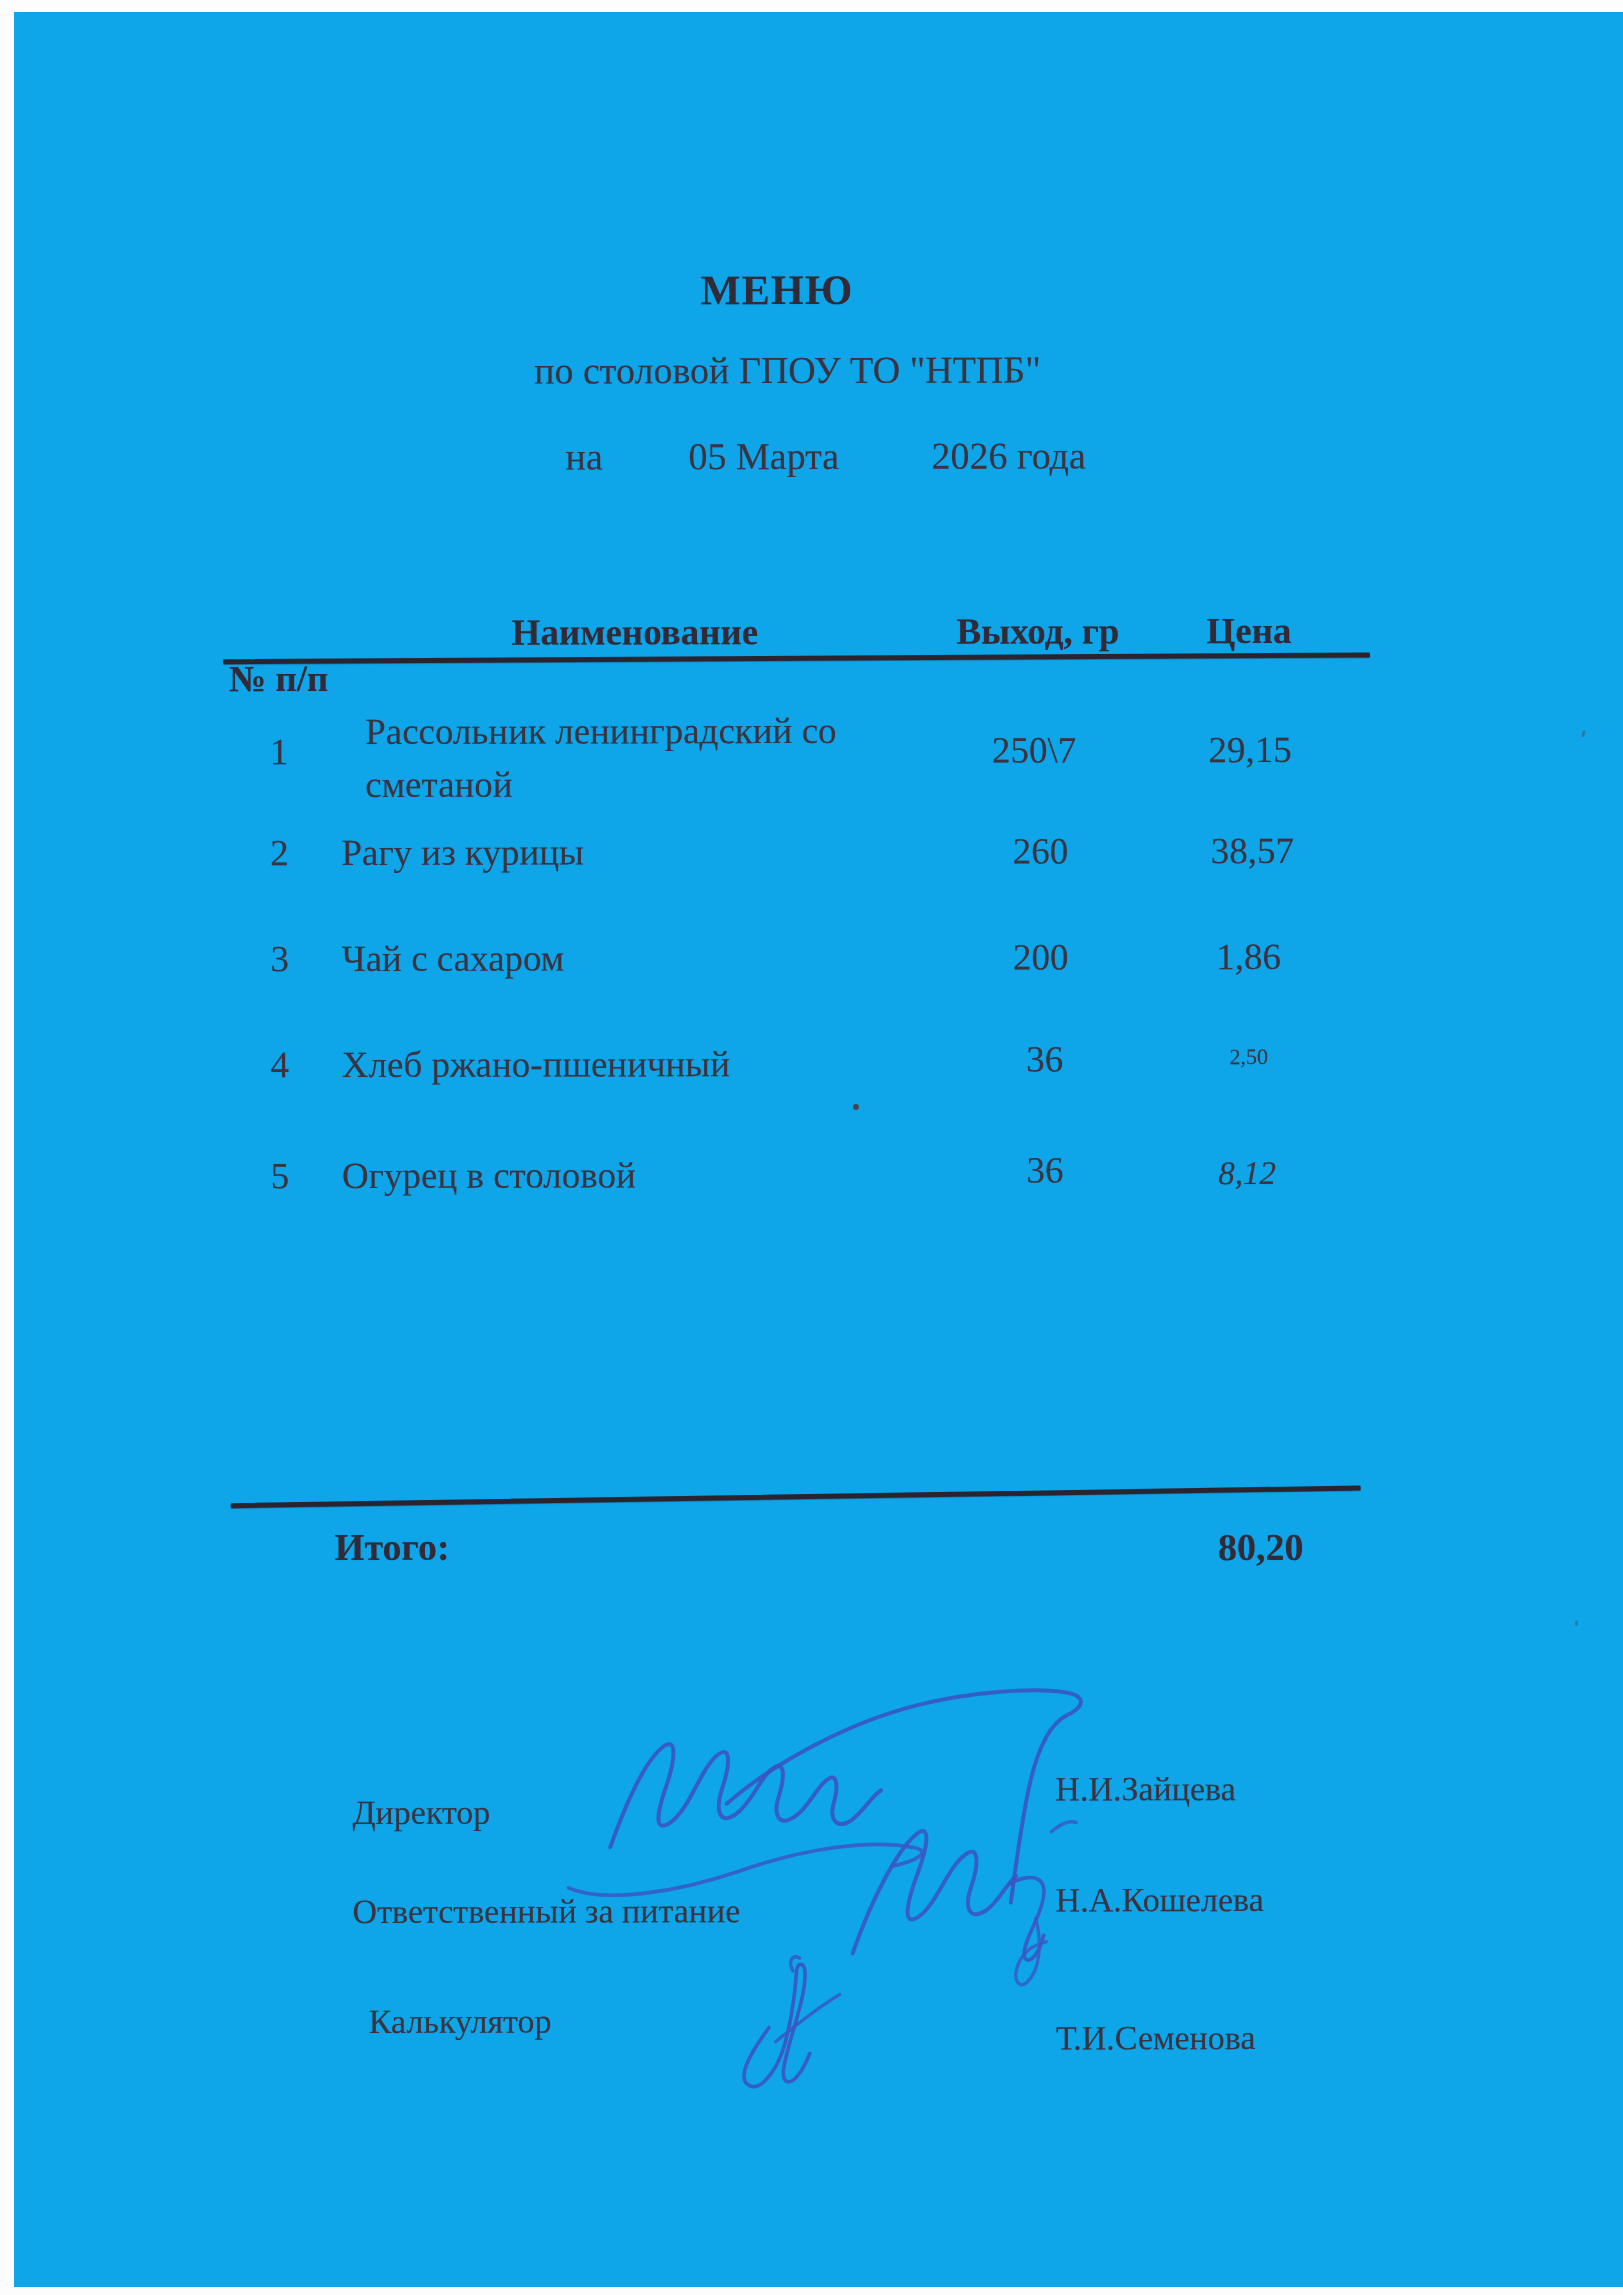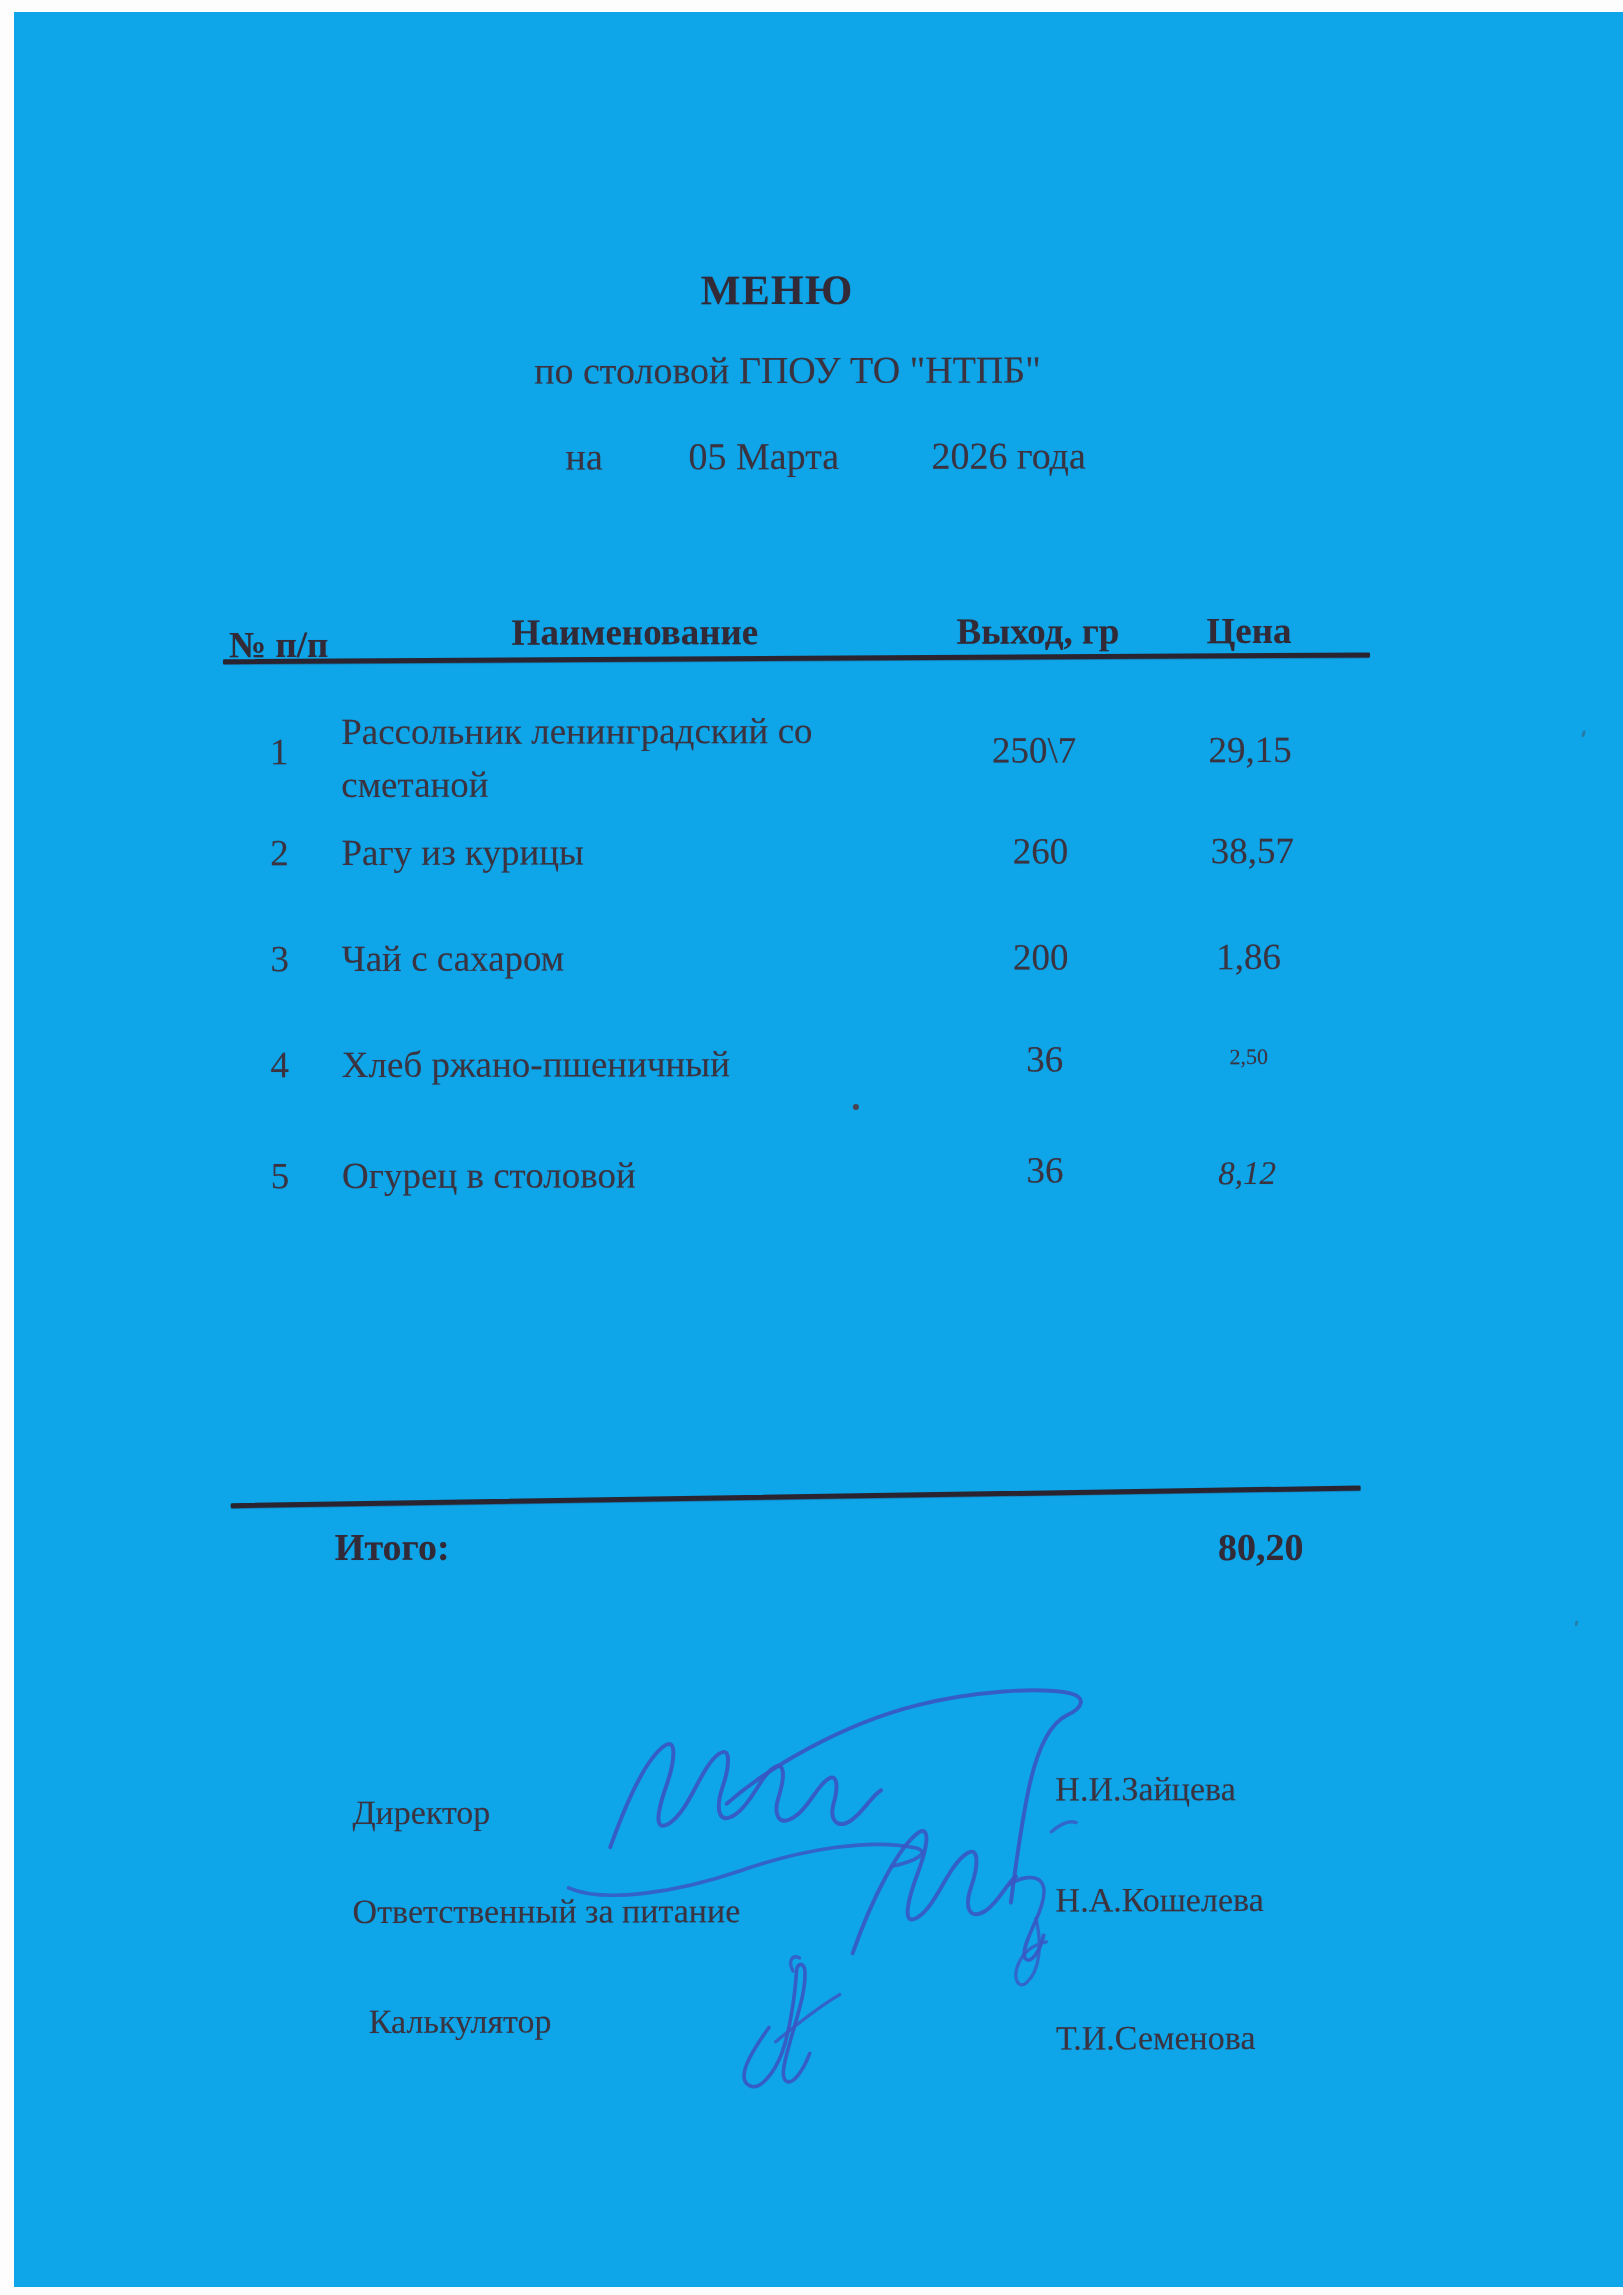--- a/index.html
+++ b/index.html
@@ -11,21 +11,21 @@
   }
   .scan-margin-left{position:absolute;left:0;top:0;bottom:0;width:14.4px;background:#fdfdfd;}
   .scan-margin-top{position:absolute;left:0;top:0;right:0;height:11.8px;background:#fdfdfd;}
   .scan-margin-bottom{position:absolute;left:0;bottom:0;right:0;height:7.9px;background:#fcfcfd;}
   .content{position:absolute;left:0;top:0;width:100%;height:100%;transform:rotate(-0.12deg);}
   .abs{position:absolute;white-space:nowrap;}
   .c{transform:translateX(-50%);}
   .b{font-weight:bold;color:#322b37;}
   .txt{text-shadow:0 0 0.7px rgba(55,45,65,.35);}
   .rule{position:absolute;background:#2a2430;border-radius:1.3px;box-shadow:0 0.7px 0.7px rgba(40,30,50,.4);}
-  .wrapname{white-space:normal;line-height:1.44;}
+  .wrapname{white-space:normal;line-height:1.44;margin-left:24px;}
   .speck{position:absolute;background:#4a4452;border-radius:50%;}
   svg.sig-layer{position:absolute;left:0;top:0;}
   .ink{fill:none;stroke-linecap:round;stroke-linejoin:round;}
 </style>
 </head>
 <body>
 
 <div class="page">
   <div class="scan-margin-left"></div>
   <div class="scan-margin-top"></div>
@@ -36,21 +36,21 @@
     <div class="abs c txt b" style="left:779px;top:266px;font-size:42px;letter-spacing:1.3px;">МЕНЮ</div>
     <div class="abs c txt" style="left:789px;top:348px;font-size:38px;">по столовой ГПОУ ТО "НТПБ"</div>
 
     <div>
       <span class="abs txt" style="left:567px;top:434px;font-size:38px;">на</span>
       <span class="abs txt" style="left:690px;top:434px;font-size:38px;">05 Марта</span>
       <span class="abs txt" style="left:933px;top:434px;font-size:38px;">2026 года</span>
     </div>
 
     <div>
-      <span class="abs txt b" style="left:230px;top:602px;font-size:37px;margin-top:20px;">№ п/п</span>
+      <span class="abs txt b" style="left:230px;top:636px;font-size:37px;margin-top:20px;">№ п/п</span>
       <span class="abs c txt b" style="left:636px;top:610px;font-size:37px;">Наименование</span>
       <span class="abs c txt b" style="left:1039px;top:610px;font-size:37px;">Выход, гр</span>
       <span class="abs c txt b" style="left:1250px;top:610px;font-size:37px;">Цена</span>
       <div class="rule" style="left:224px;top:658px;width:1147px;height:5.2px;transform:rotate(-0.22deg);transform-origin:left center;"></div>
     </div>
 
     <div>
       <span class="abs c txt" style="left:280px;top:729px;font-size:37px;">1</span>
       <span class="abs txt wrapname" style="left:342px;top:704px;width:488px;font-size:37px;">Рассольник ленинградский со сметаной</span>
       <span class="abs c txt" style="left:1035px;top:729px;font-size:37px;text-align:right;">250\7</span>

